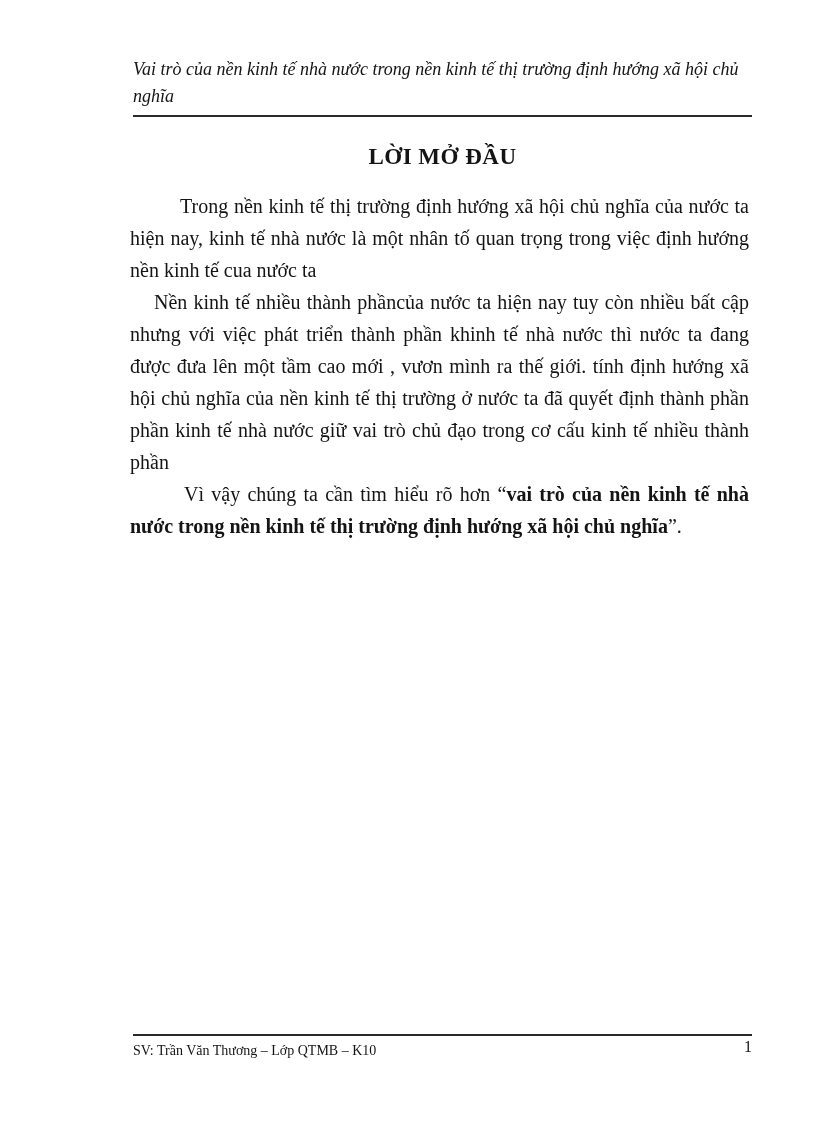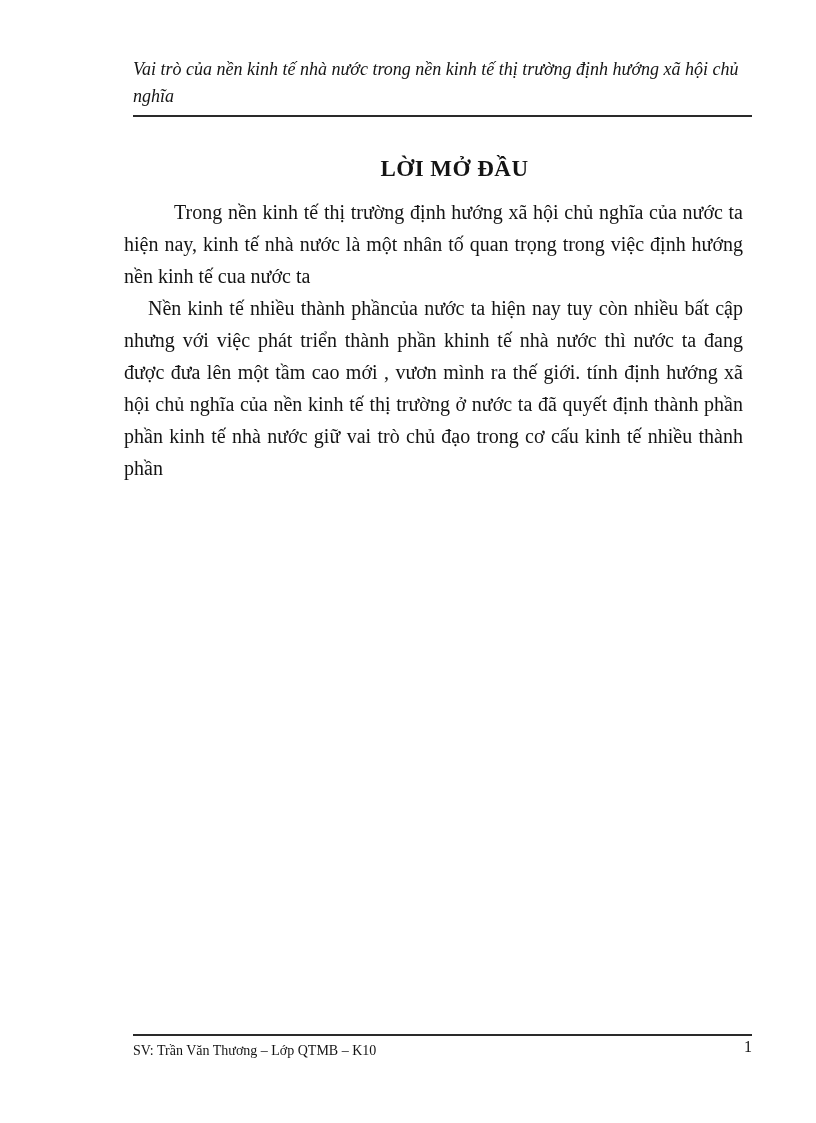--- a/index.html
+++ b/index.html
@@ -26,35 +26,34 @@
     font-size: 18px;
     line-height: 27px;
     padding-bottom: 5px;
     border-bottom: 2px solid #2a2a2a;
   }
   .title {
     position: absolute;
     left: 133px;
     top: 144px;
     width: 619px;
-    margin: 12px;
+    margin: 0;
     text-align: center;
     font-size: 23px;
     font-weight: bold;
     letter-spacing: 0.5px;
   }
   .body {
     position: absolute;
-    left: 124px;
+    left: 130px;
     top: 190px;
     width: 619px;
     font-size: 20px;
     line-height: 32px;
     text-align: justify;
-    margin-top: 6px;
   }
   .body p {
     margin: 0;
   }
   .p1 { text-indent: 50px; }
   .p2 { text-indent: 24px; }
   .p3 { text-indent: 46px; }
   .p4 { text-indent: 54px; }
   .p4 strong { font-weight: bold; }
   .footer-rule {
@@ -88,20 +87,21 @@
 
   <div class="header">
     <div class="header-text">Vai trò của nền kinh tế nhà nước trong nền kinh tế thị trường định hướng xã hội chủ nghĩa</div>
   </div>
 
   <h1 class="title">LỜI MỞ ĐẦU</h1>
 
   <div class="body">
     <p class="p1">Trong nền kinh tế thị trường định hướng xã hội chủ nghĩa của nước ta hiện nay, kinh tế nhà nước là một nhân tố quan trọng trong việc định hướng nền kinh tế cua nước ta</p>
     <p class="p2">Nền kinh tế nhiều thành phầncủa nước ta hiện nay tuy còn nhiều bất cập nhưng với việc phát triển thành phần khinh tế nhà nước thì nước ta đang được đưa lên một tầm cao mới , vươn mình ra thế giới. tính định hướng xã hội chủ nghĩa của nền kinh tế thị trường ở nước ta đã quyết định thành phần phần kinh tế nhà nước giữ vai trò chủ đạo trong cơ cấu kinh tế nhiều thành phần</p>
+    <p class="p4"><span>Vì vậy chúng ta cần tìm hiểu rõ hơn “</span><strong>vai trò của nền kinh tế nhà nước trong nền kinh tế thị trường định hướng xã hội chủ nghĩa</strong><span>”.</span></p>
   </div>
 
   <div class="footer-rule"></div>
 
   <div class="footer">
     <span class="footer-left">SV: Trần Văn Thương – Lớp QTMB – K10</span>
     <span class="page-number">1</span>
   </div>
 
 </div>

